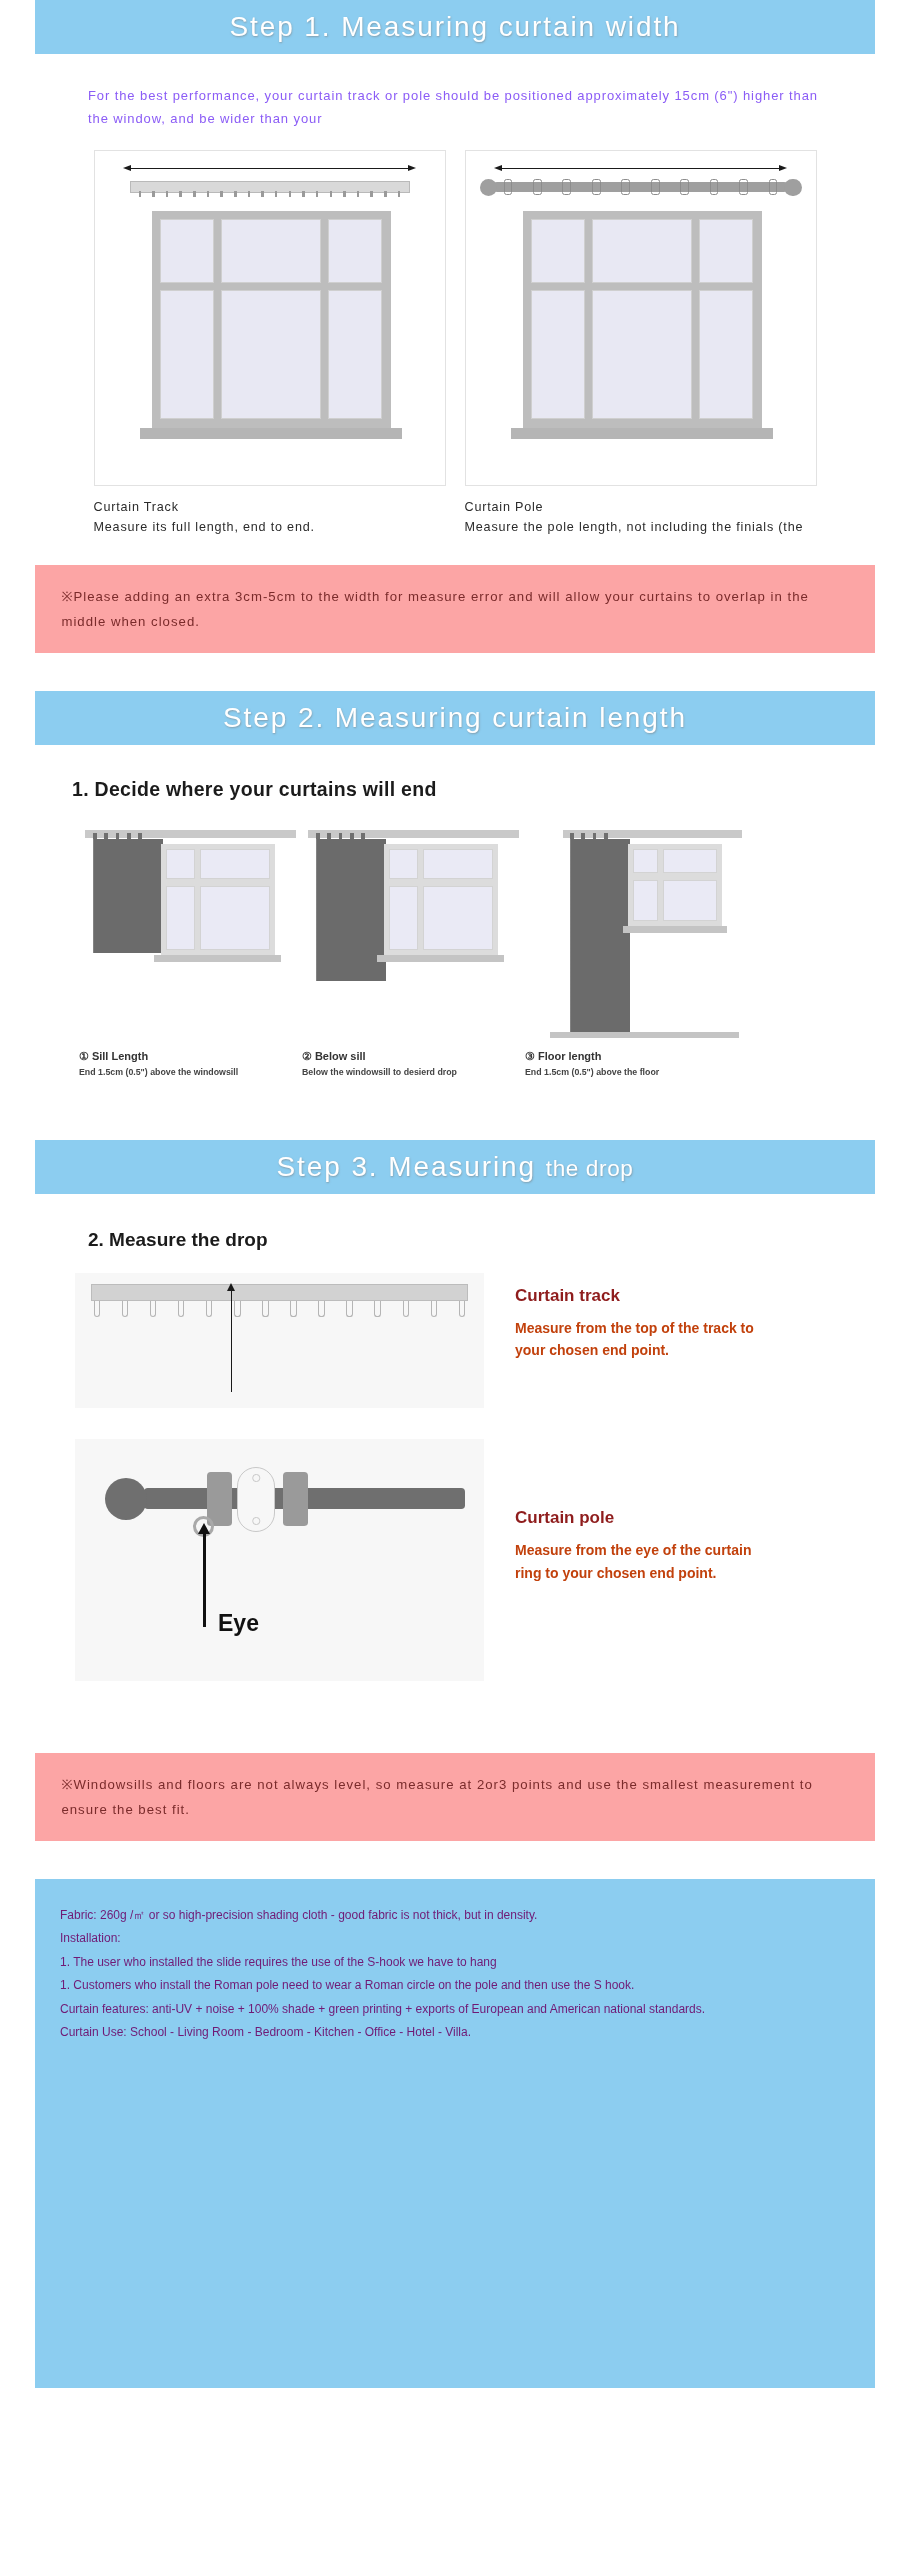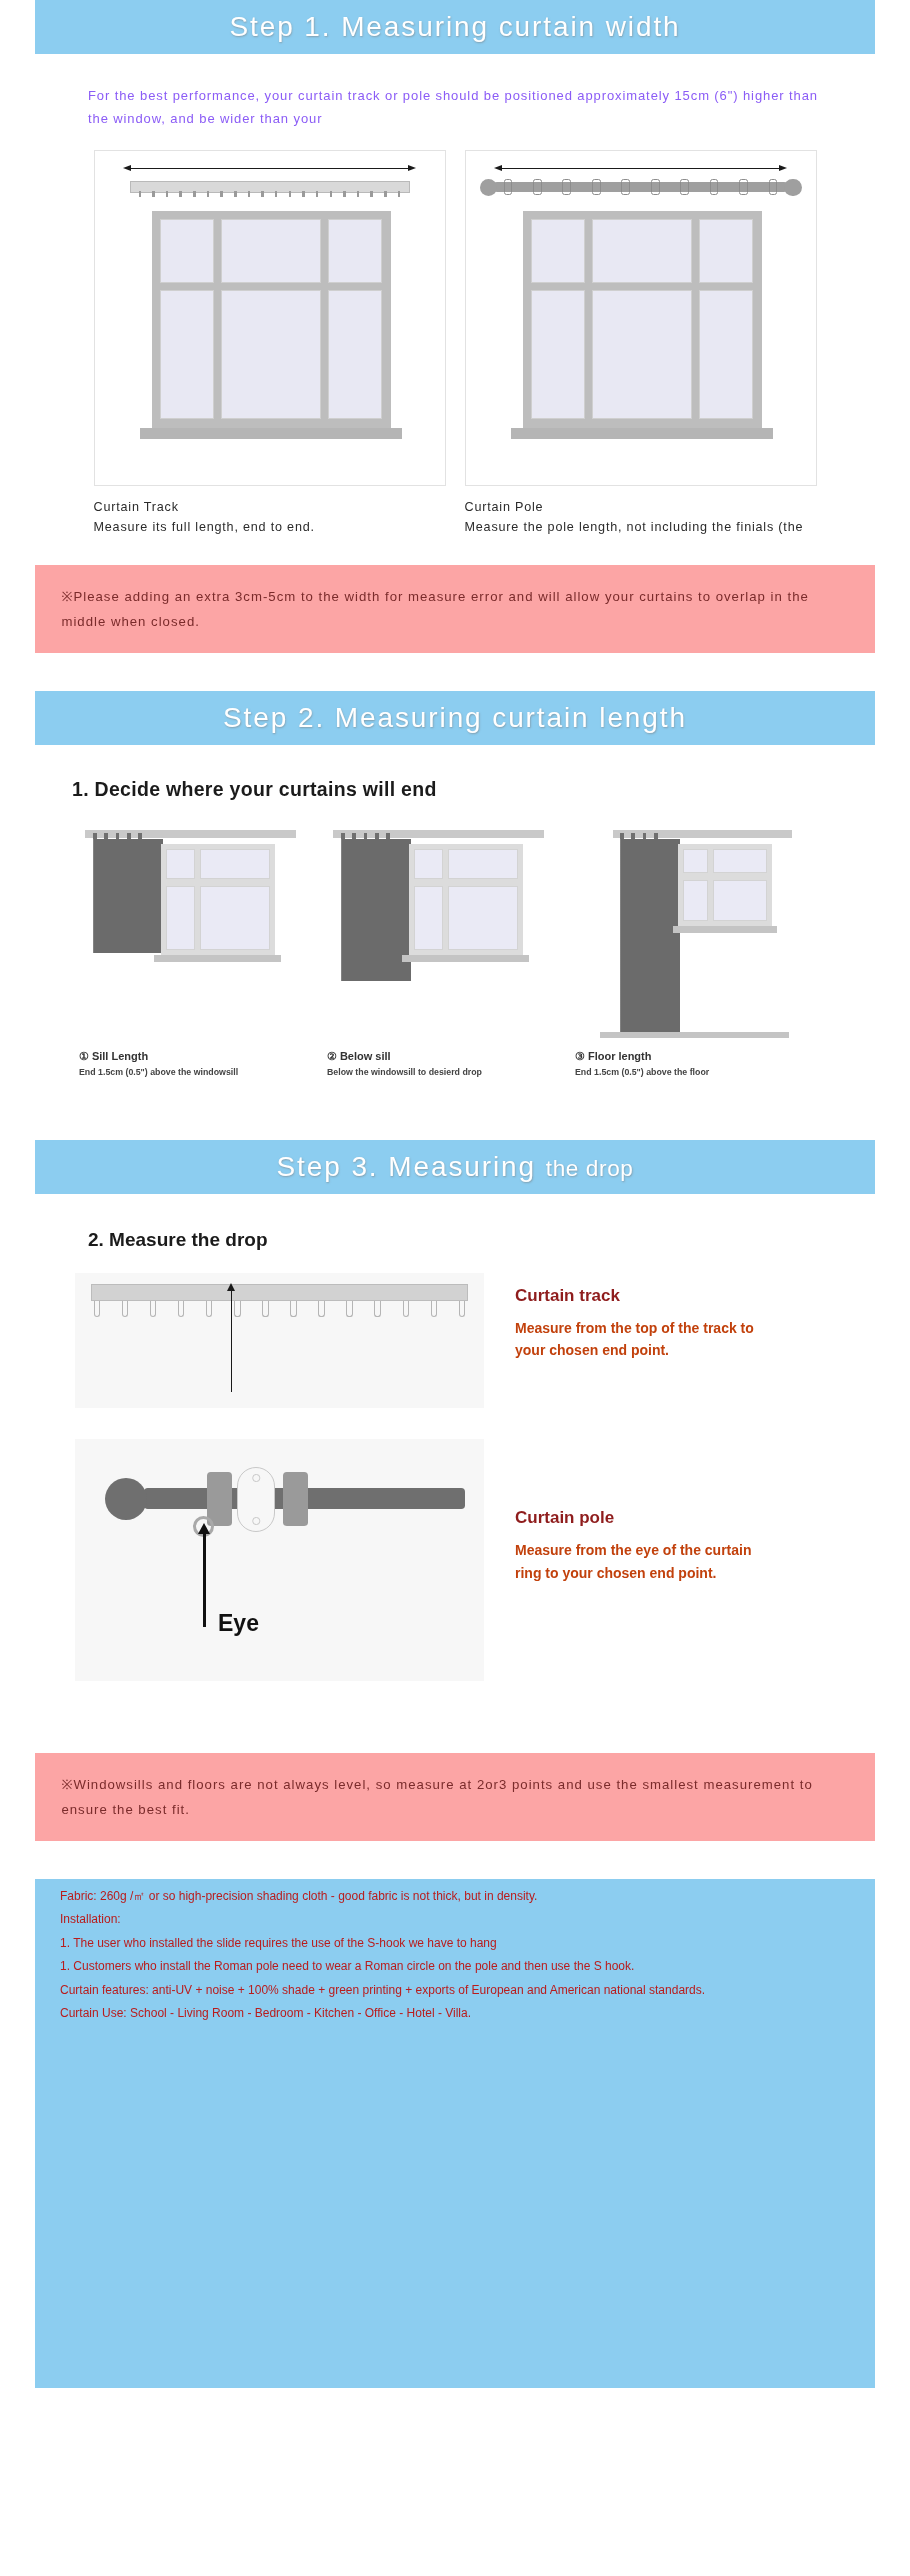--- a/index.html
+++ b/index.html
@@ -190,21 +190,20 @@
   
   .h-sub {
     margin: 33px 0 0 72px;
     font-size: 19.5px;
     font-weight: bold;
     color: #1b1b1b;
     letter-spacing: 0.3px;
   }
   .three-row {
     display: flex;
-    gap: 25px;
     margin: 22.6px 79px 0 79px;
   }
   .three-card { width: 223px; }
   .three-box {
     height: 220px;
     position: relative;
     overflow: hidden;
   }
   .rod {
     position: absolute;
@@ -395,22 +394,22 @@
     top: 171px;
     font-size: 23px;
     font-weight: bold;
     color: #111;
   }
 
   
   .footer {
     margin: 38px 35px 4px 35px;
     background: #8ccdf0;
-    color: #b91c1c;
-    padding: 6px 25px 38px 25px;
+    color: #701a75;
+    padding: 25px 25px 38px 25px;
     font-size: 12px;
     line-height: 1.95;
     min-height: 509px;
   }
   .footer p { margin: 0; }
 </style>
 </head>
 <body>
 
 <div class="page">

